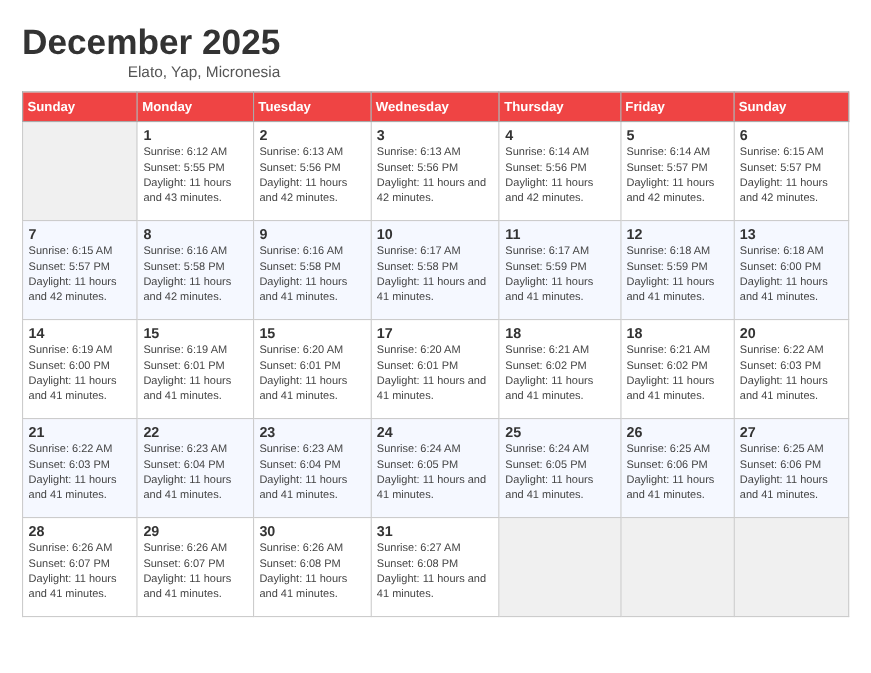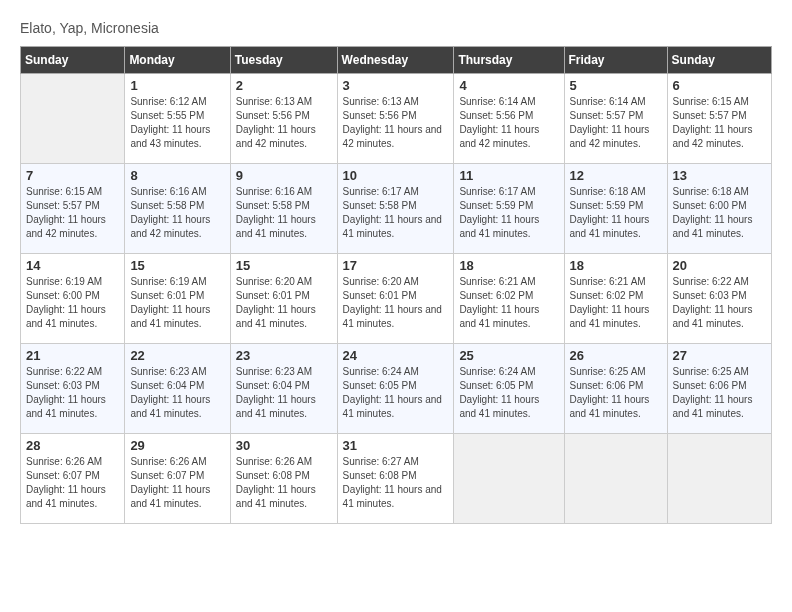--- a/index.html
+++ b/index.html
@@ -43,21 +43,21 @@
     .location {
       font-size: 14px;
       color: #555;
     }
     table {
       width: 100%;
       border-collapse: collapse;
       font-size: 10.5px;
     }
     thead tr th {
-      background-color: #404040;
+      background-color: #ef4444;
       color: #fff;
       padding: 6px 4px;
       text-align: left;
       font-size: 12px;
       font-weight: bold;
       border: 1px solid #aaa;
     }
     tbody tr td {
       border: 1px solid #ccc;
       padding: 4px 5px;
@@ -81,20 +81,21 @@
     }
     tbody tr:nth-child(odd) td { background-color: #fff; }
     tbody tr:nth-child(even) td { background-color: #f5f8ff; }
     td.empty { background-color: #f0f0f0 !important; }
   </style>
 </head>
 <body>
 
 <div class="header">
   <div class="title-block">
+    <div class="month-title">December 2025</div>
     <div class="location">Elato, Yap, Micronesia</div>
   </div>
 </div>
 
 <table>
   <thead>
     <tr>
     <th>Sunday</th>
         <th>Monday</th>
         <th>Tuesday</th>

